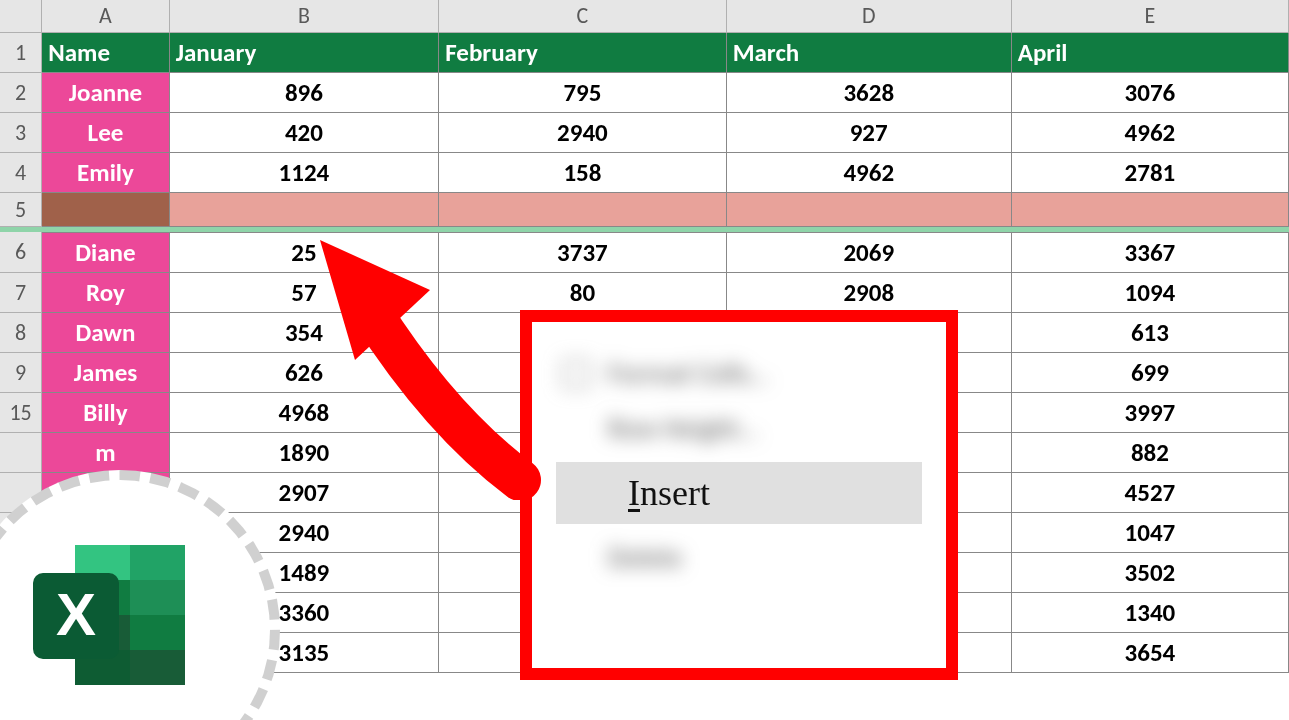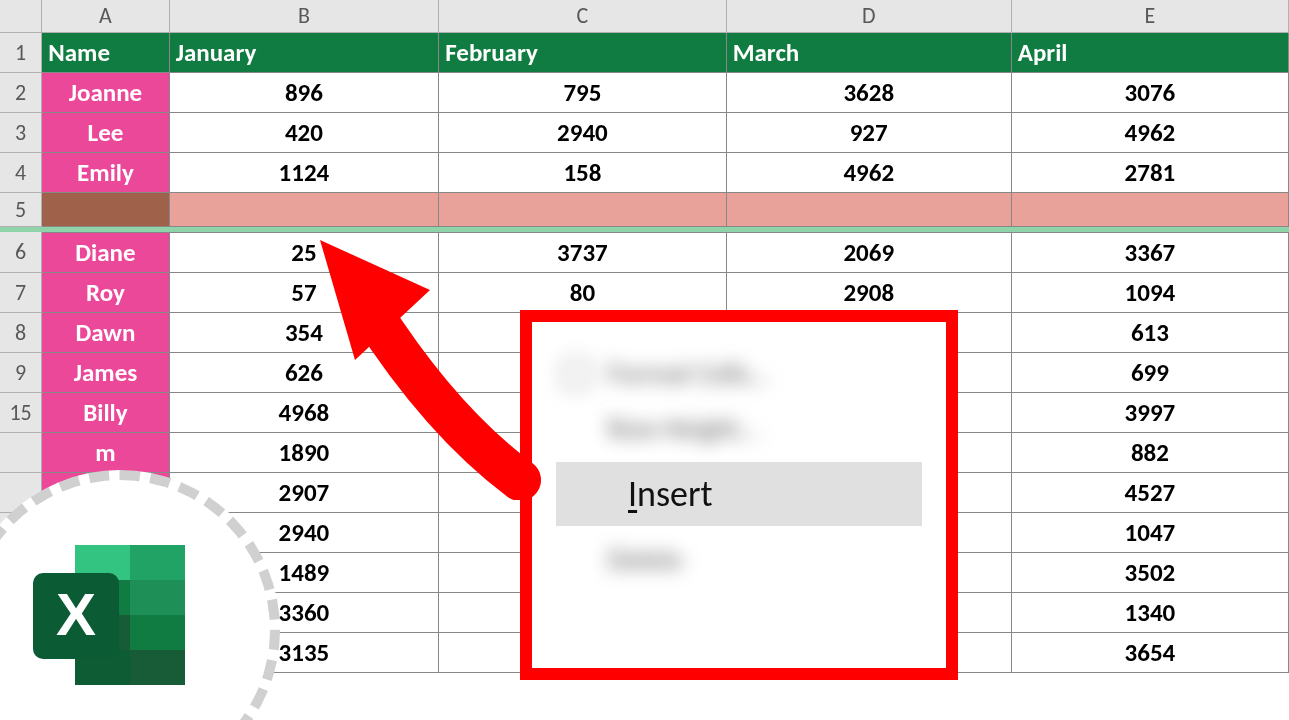--- a/index.html
+++ b/index.html
@@ -119,20 +119,21 @@
   .menu-item.blurred {
     filter: blur(9px);
     color: #555;
   }
   .menu-item.highlight {
     background: #e0e0e0;
     color: #111;
     font-size: 36px;
     padding: 10px 26px;
     margin: 6px 14px;
+    font-family: Liberation Serif, serif;
   }
   .menu-item .u { text-decoration: underline; text-underline-offset: 4px; }
   .menu-icon-box {
     width: 28px; height: 28px;
     border: 2px solid #888;
     border-radius: 3px;
     flex-shrink: 0;
   }
 
   

